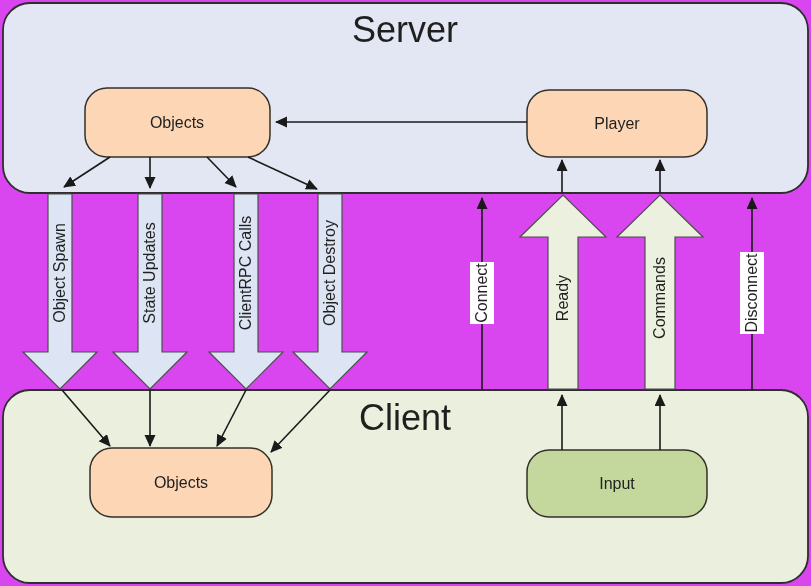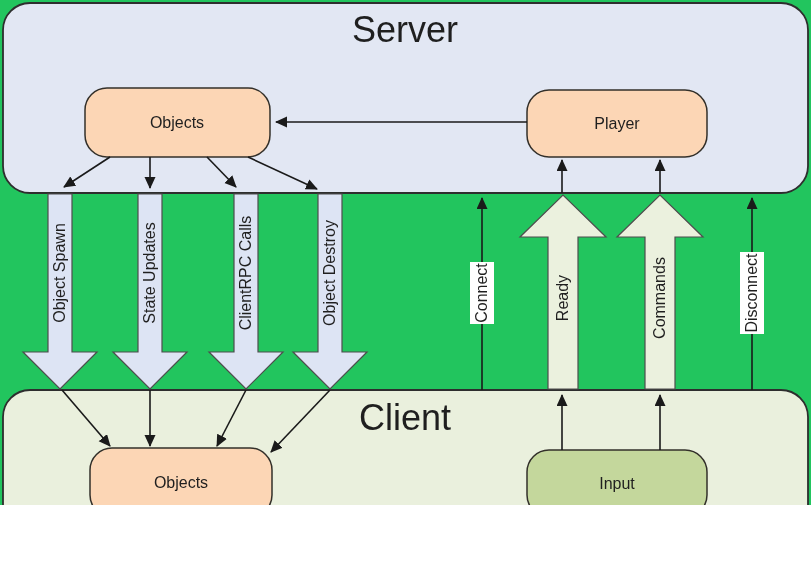--- a/index.html
+++ b/index.html
@@ -4,22 +4,22 @@
 <style>
   html, body {
     margin: 0;
     padding: 0;
     background: #ffffff;
     font-family: "Liberation Sans", sans-serif;
   }
   .stage {
     position: relative;
     width: 811px;
-    height: 505px;
-    background: #22c55e;
+    height: 586px;
+    background: #d946ef;
     overflow: hidden;
   }
   svg { display: block; }
   .container-box { stroke: #2e2e2e; stroke-width: 1.8; }
   .node-box { stroke: #33302a; stroke-width: 1.5; }
   .block-arrow { stroke: #4d4d4d; stroke-width: 1.2; }
   .connector { stroke: #1a1a1a; stroke-width: 1.6; fill: none; }
   .arrowhead-fill { fill: #1a1a1a; }
   .title-text {
     font-size: 36px;

